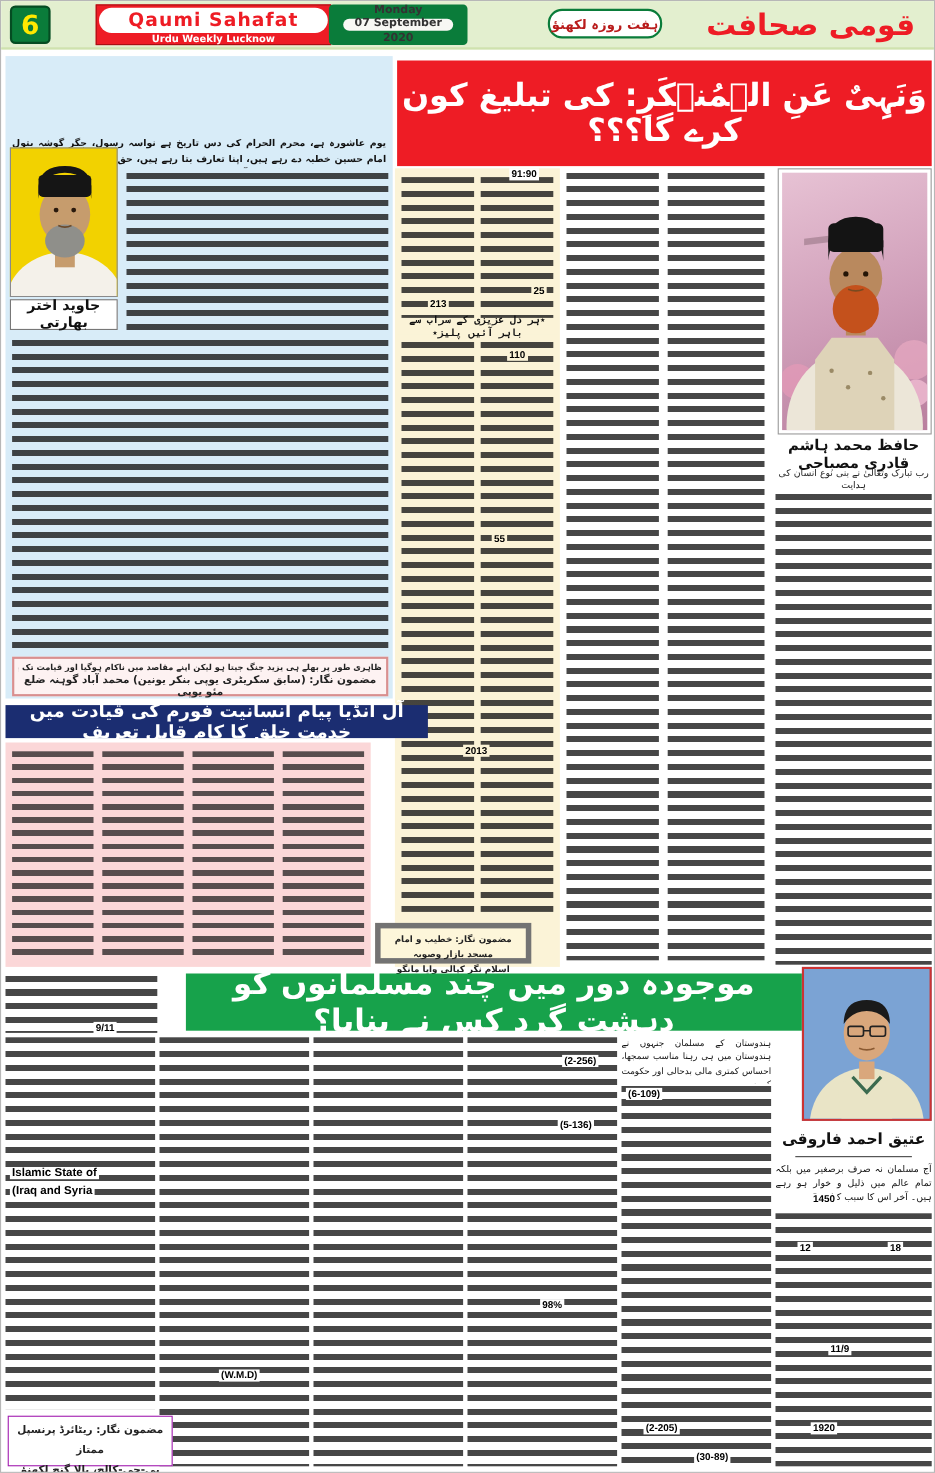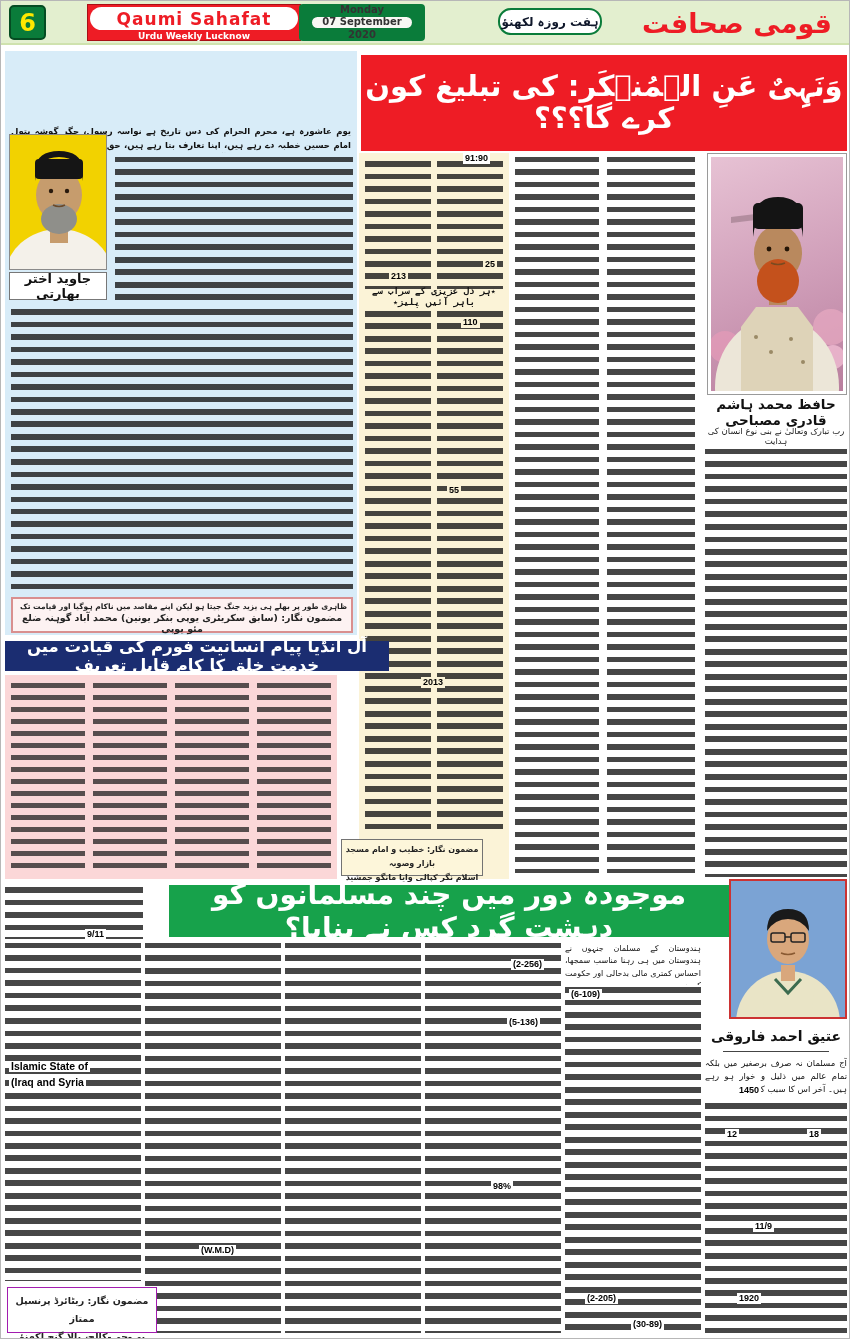--- a/index.html
+++ b/index.html
@@ -15,21 +15,21 @@
   .pgbox{left:8px;top:4px;width:37px;height:35px;background:#0a7c3a;border:2px solid #054c22;
          border-radius:5px;color:#ffe800;font-size:24px;font-weight:bold;}
   .paperbox{left:86px;top:3px;width:214px;height:37px;background:#ee1c25;border:1px solid #a90f15;padding:2px;}
   .paperpill{height:23px;background:#ffffff;border-radius:12px;color:#ee1c25;
              font-size:17px;font-weight:bold;letter-spacing:1px;}
   .papersub{height:12px;color:#ffffff;font-size:9px;font-weight:bold;}
   .datebox{left:298px;top:3px;width:126px;height:37px;background:#0a7c3a;border-radius:4px;padding:13px;}
   .datepill{height:100%;background:#f8f8f4;border-radius:9px;color:#333;font-weight:bold;
             font-size:10px;line-height:1.25;flex-direction:column;}
   .haftbox{left:497px;top:7px;width:104px;height:27px;background:#ffffff;border:2px solid #0a7c3a;
-           border-radius:13px;color:#0f172a;font-size:12px;font-weight:bold;}
+           border-radius:13px;color:#b91c1c;font-size:12px;font-weight:bold;}
   .mast-ur{left:630px;top:2px;width:212px;height:40px;color:#ee1c25;font-size:27px;font-weight:bold;}
 
   
   .greek{background-image:repeating-linear-gradient(180deg,rgba(24,24,24,.8) 0 5.5px,rgba(0,0,0,0) 5.5px 12.5px);}
   .greek.lite{background-image:repeating-linear-gradient(180deg,rgba(24,24,24,.72) 0 5px,rgba(0,0,0,0) 5px 12px);}
 
   
   .leftart{left:4px;top:50px;width:352px;height:584px;background:#d8ecf8;}
   .leftart .hline{left:5px;top:6px;width:342px;height:64px;color:#15246e;font-size:22px;
                   font-weight:bold;line-height:1.35;}
@@ -52,21 +52,21 @@
   .redl2{font-size:29px;font-weight:bold;line-height:1.1;}
 
   
   .creampanel{left:358px;top:152px;width:150px;height:726px;background:#fbf3d7;}
   .mg1{left:364px;top:160px;width:66px;height:668px;}
   .mg2{left:436px;top:160px;width:66px;height:668px;}
   .mg3{left:514px;top:156px;width:84px;height:716px;}
   .mg4{left:606px;top:156px;width:88px;height:716px;}
   .pullq{left:360px;top:288px;width:146px;height:15px;background:#fbf3d7;font-size:9px;
          font-weight:bold;color:#111;font-family:Liberation Mono, monospace;}
-  .mcredit{left:340px;top:838px;width:142px;height:37px;background:#fdf6da;border:1px solid #737373;
+  .mcredit{left:340px;top:838px;width:142px;height:37px;background:#fdf6da;border:5px solid #737373;
            text-align:center;padding-top:3px;}
   .mcredit div{font-size:8px;font-weight:bold;color:#222;line-height:1.75;}
 
   
   .tok{position:absolute;font-size:9px;font-weight:bold;color:#000;background:#fff;
        padding:0 2px;line-height:11px;font-family:"Liberation Sans",sans-serif;}
   .tk-verse{left:462px;top:152px;}
   .tk-vol{left:482px;top:258px;background:#fbf3d7;}
   .tk-page{left:388px;top:270px;background:#fbf3d7;}
   .tk-110{left:460px;top:316px;background:#fbf3d7;}

